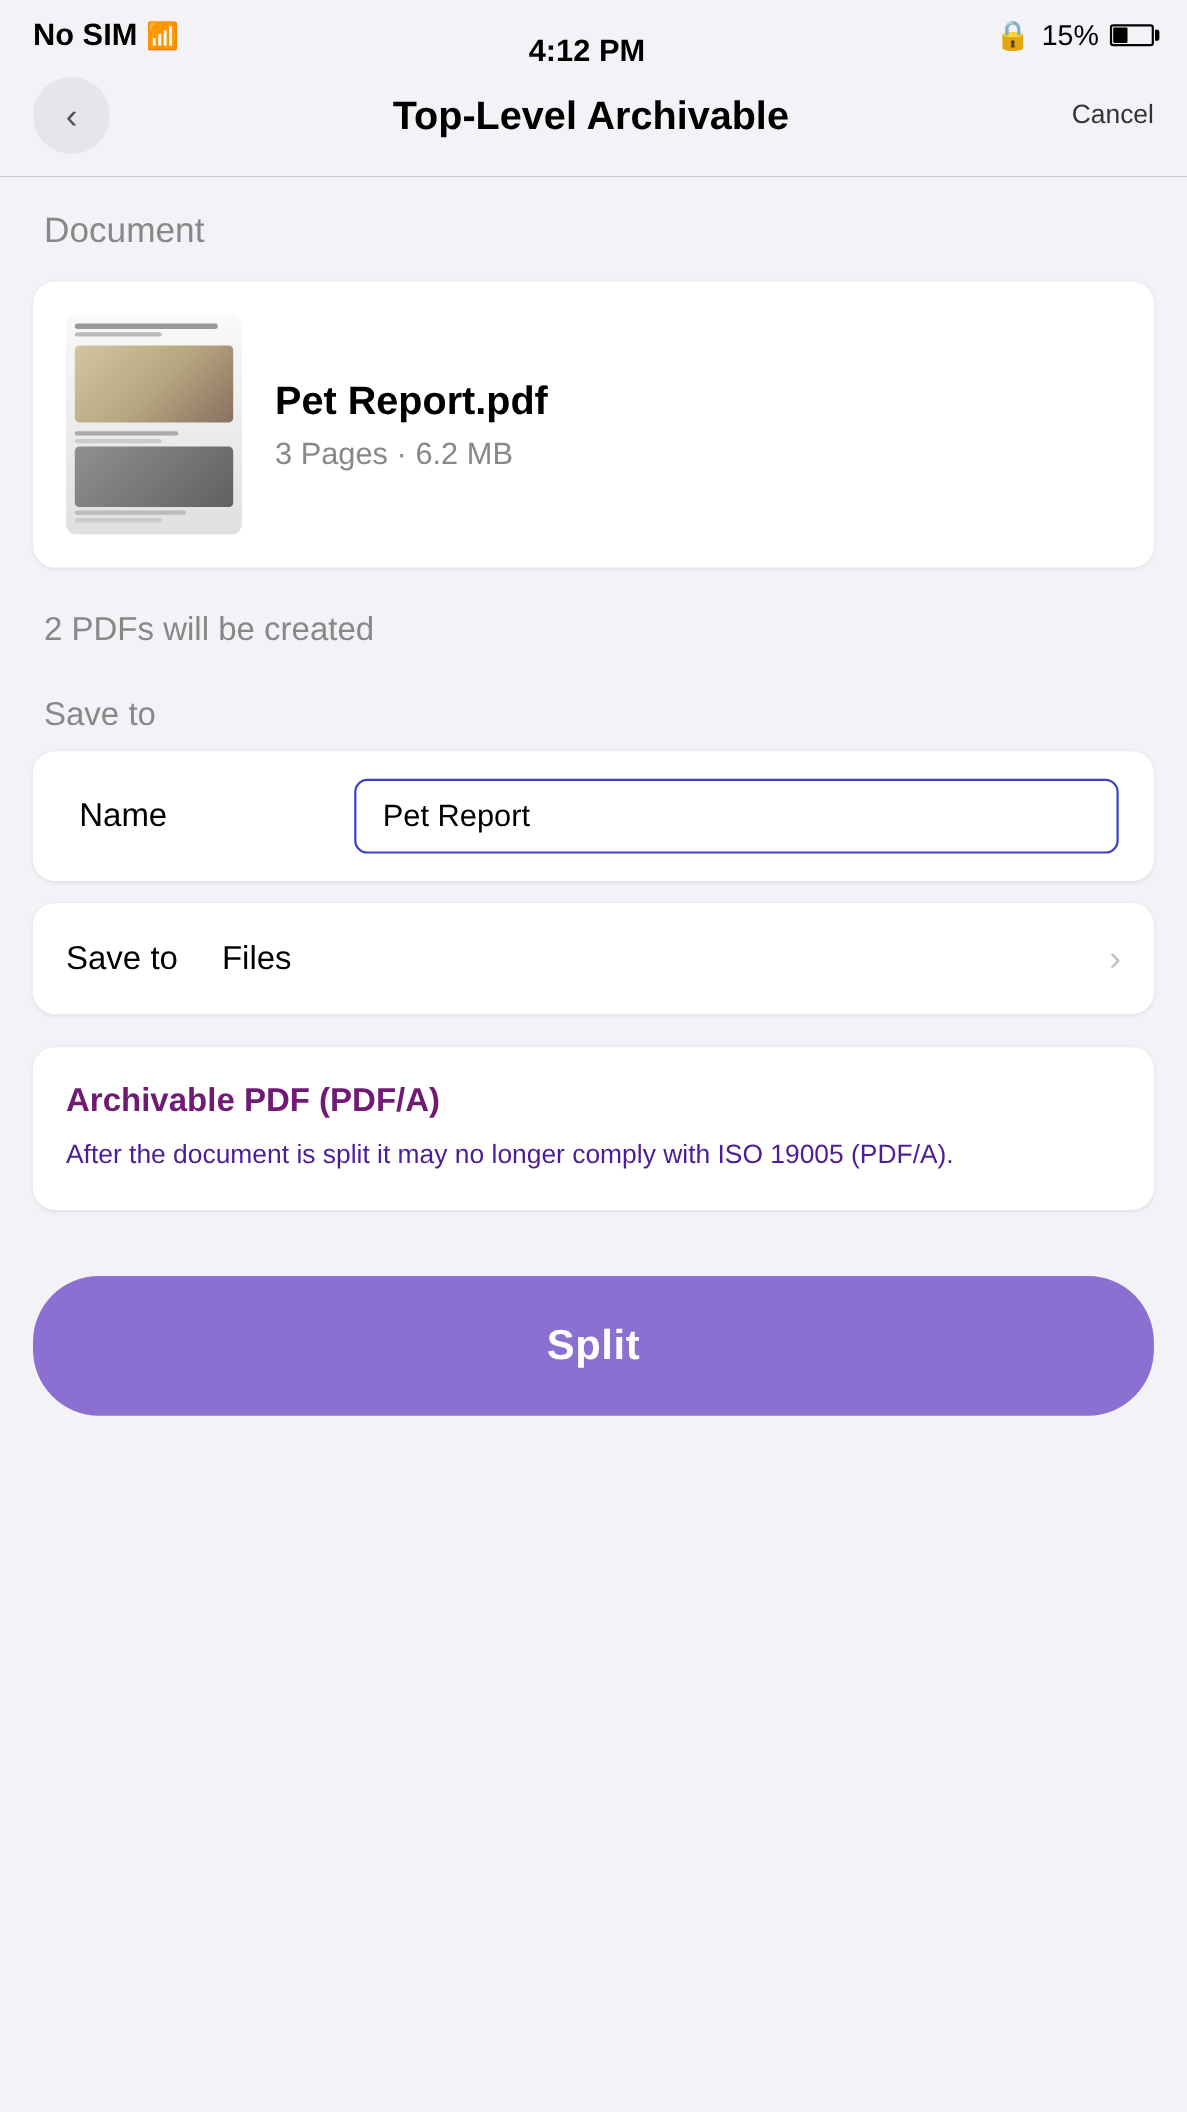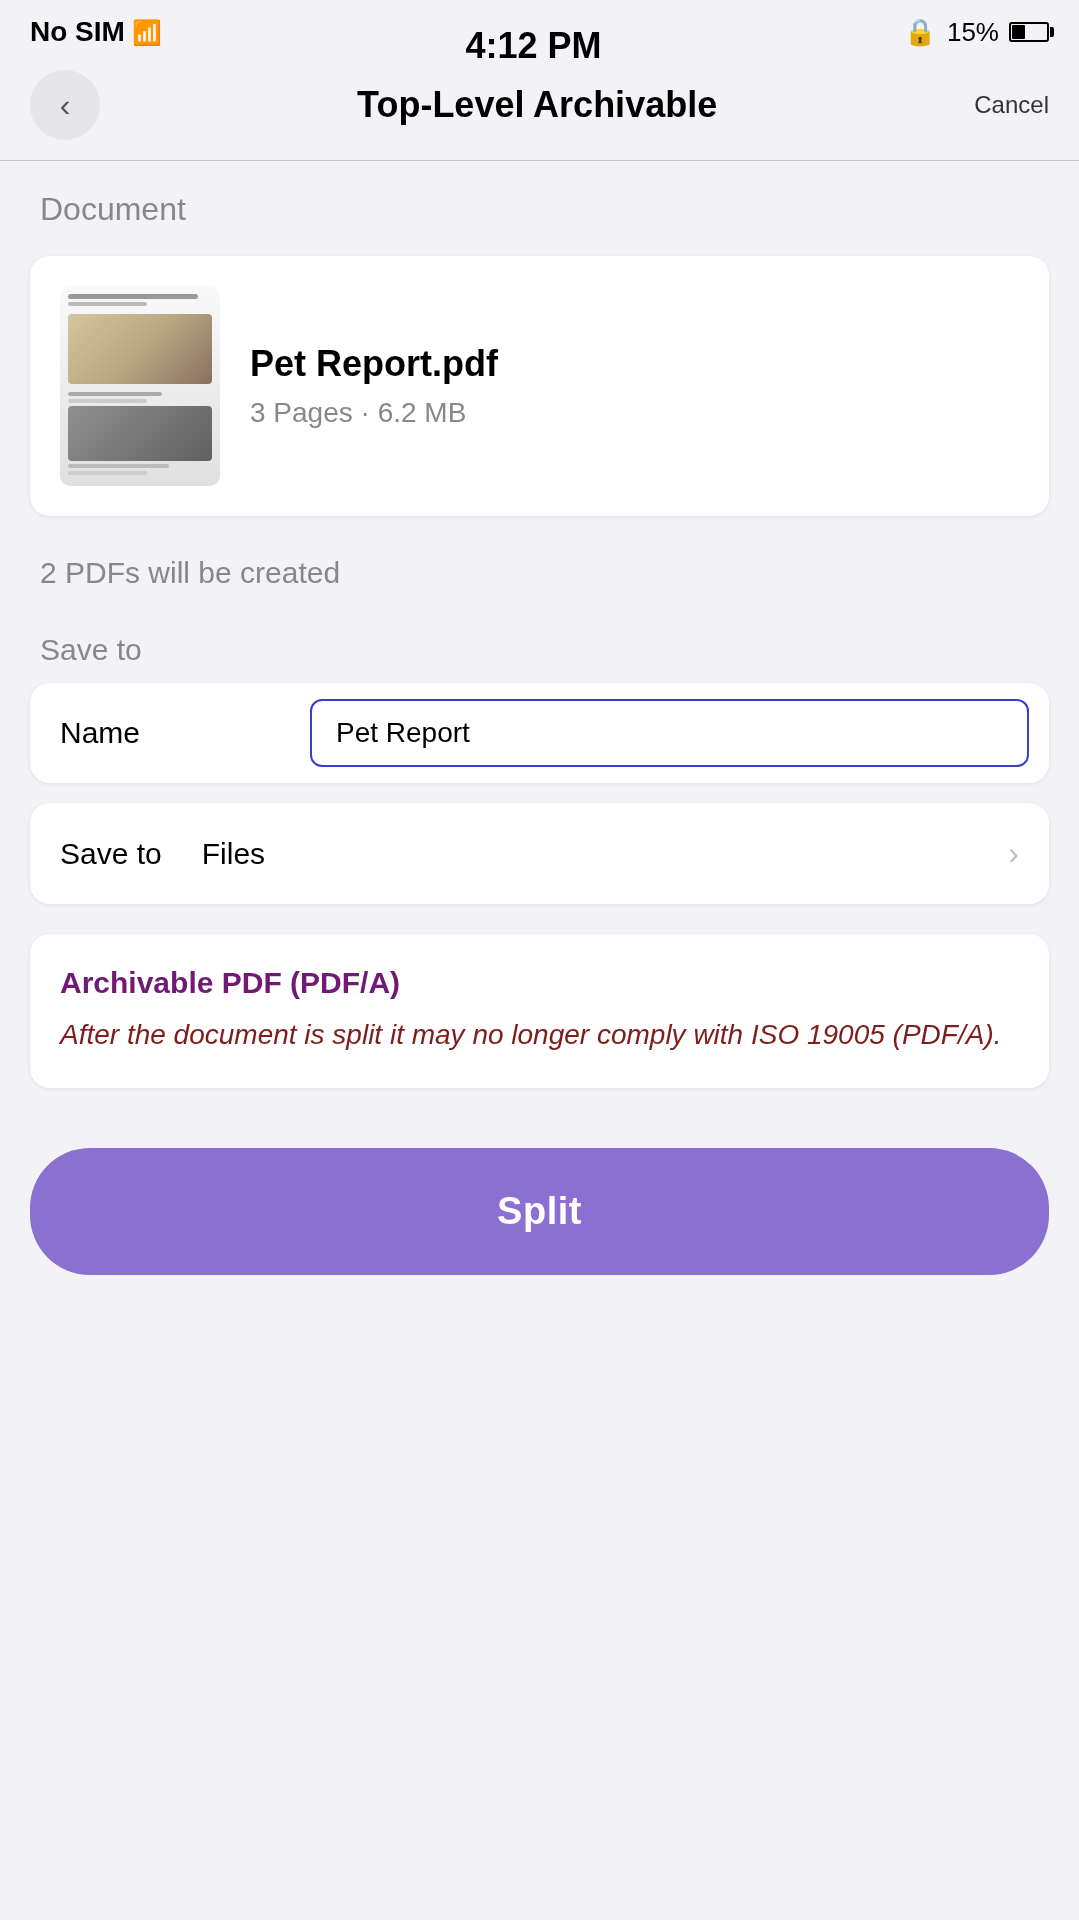--- a/index.html
+++ b/index.html
@@ -27,21 +27,21 @@
       height: 60px;
     }
 
     .status-left {
       font-size: 28px;
       font-weight: 600;
       color: #000;
     }
 
     .status-center {
-      font-size: 36px;
+      font-size: 28px;
       font-weight: 600;
       color: #000;
       margin-top: 28px;
     }
 
     .status-right {
       display: flex;
       align-items: center;
       gap: 10px;
       font-size: 26px;
@@ -211,21 +211,21 @@
       background-color: #fff;
       border-radius: 20px;
       margin-bottom: 20px;
       box-shadow: 0 1px 4px rgba(0,0,0,0.08);
       overflow: hidden;
     }
 
     .name-row {
       display: flex;
       align-items: center;
-      padding: 0;
+      padding: 12px;
       min-height: 100px;
     }
 
     .name-label-cell {
       width: 260px;
       padding: 30px 30px;
       font-size: 30px;
       font-weight: 500;
       color: #000;
       flex-shrink: 0;
@@ -297,25 +297,24 @@
     }
 
     .archivable-title {
       font-size: 30px;
       font-weight: 700;
       color: #701a75;
       margin-bottom: 14px;
     }
 
     .archivable-desc {
-      font-size: 28px;
-      color: #7f1d1d;
+      font-size: 24px;
+      color: #4c1d95;
       font-weight: 400;
       line-height: 1.5;
-      font-style: italic;
     }
 
     
     .split-button {
       width: 100%;
       padding: 42px 30px;
       background-color: #8b6fd1;
       border: none;
       border-radius: 60px;
       font-size: 38px;

